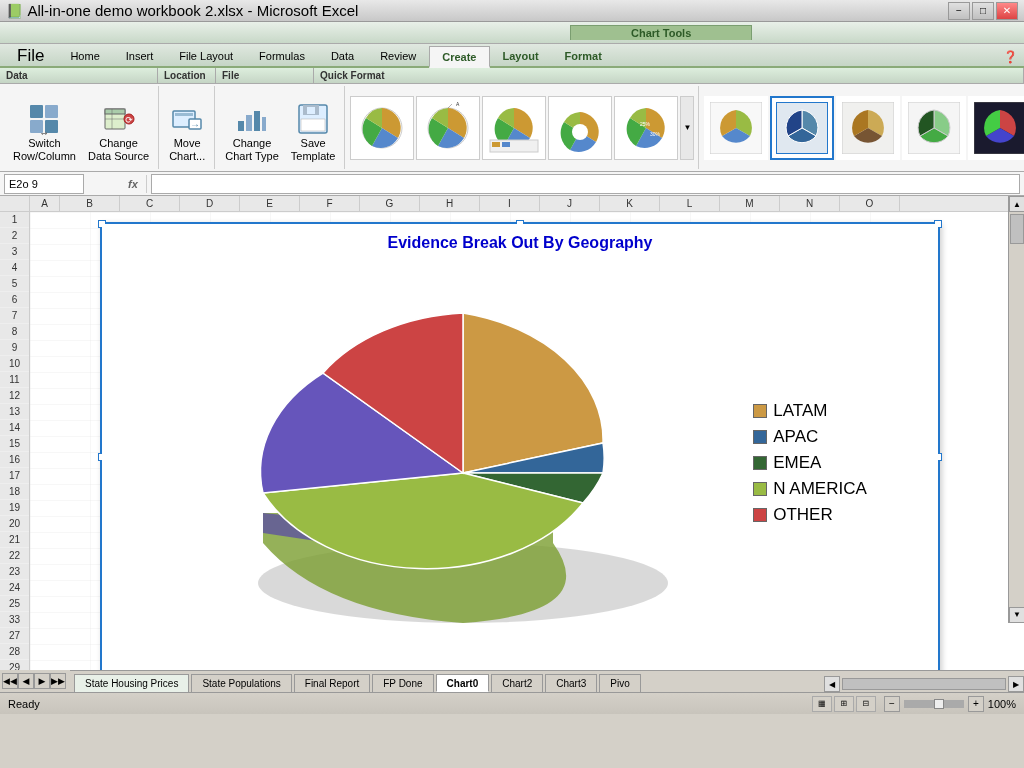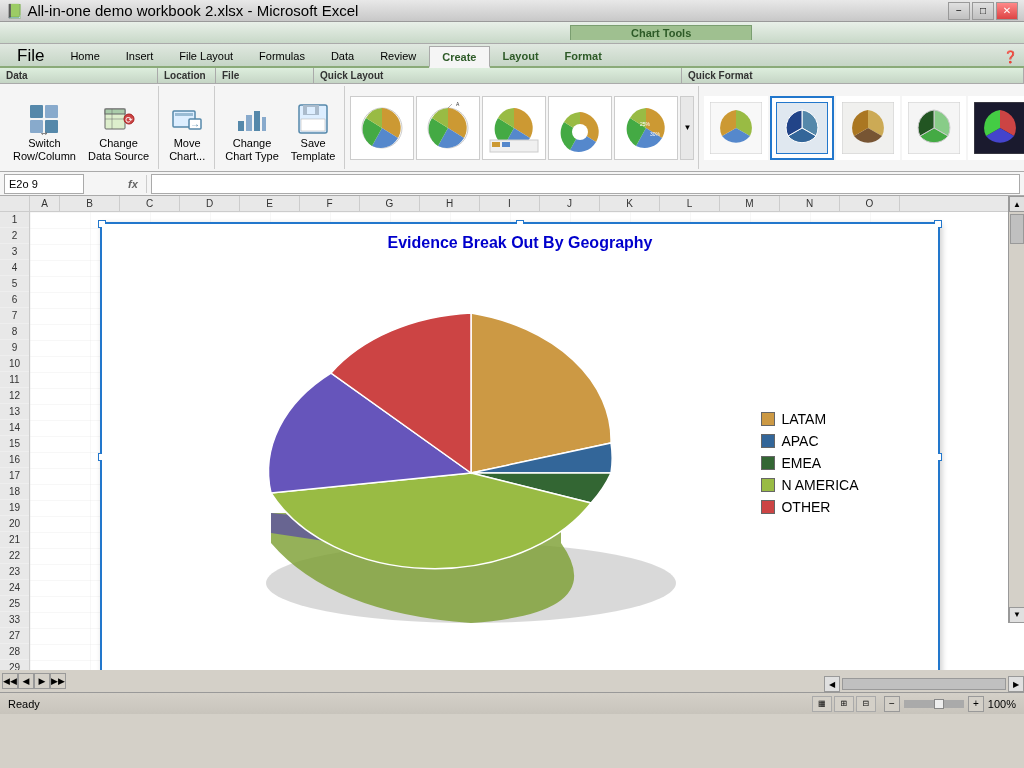--- a/index.html
+++ b/index.html
@@ -262,21 +262,21 @@
     #chart-legend {
       display: flex;
       flex-direction: column;
       gap: 6px;
       margin-left: 20px;
     }
     .legend-item {
       display: flex;
       align-items: center;
       gap: 6px;
-      font-size: 14px;
+      font-size: 17px;
     }
     .legend-color {
       width: 14px; height: 14px;
       border: 1px solid #666;
     }
 
     
     .chart-handle {
       position: absolute;
       width: 8px; height: 8px;
@@ -395,21 +395,20 @@
   <div class="ribbon-tab chart-tab active">Create</div>
   <div class="ribbon-tab chart-tab">Layout</div>
   <div class="ribbon-tab chart-tab">Format</div>
   <div style="margin-left:auto; padding: 2px 6px; font-size:12px; color:#1a6; cursor:pointer;">❓</div>
 </div>
 
 <div id="ribbon-section-headers">
   <div class="sec-head" style="width:158px;">Data</div>
   <div class="sec-head" style="width:58px;">Location</div>
   <div class="sec-head" style="width:98px;">File</div>
-  <div class="sec-head" style="width:368px;">Quick Layout</div>
   <div class="sec-head" style="flex:1;">Quick Format</div>
 </div>
 
 <div id="ribbon-content">
 
   <div class="ribbon-group" style="width:158px;">
     <div class="ribbon-group-content">
       <div class="ribbon-btn">
         <div class="btn-icon">
           <svg width="32" height="32" viewBox="0 0 32 32">
@@ -743,20 +742,30 @@
 
 <div style="position:relative; height:44px; background:#d4d0c8;">
 
   <div style="position:absolute; bottom:22px; left:0; display:flex; align-items:center; height:22px; padding-left:2px;">
     <button style="width:16px; height:16px; font-size:9px; border:1px solid #999; background:#d4d0c8; cursor:pointer;">◀◀</button>
     <button style="width:16px; height:16px; font-size:9px; border:1px solid #999; background:#d4d0c8; cursor:pointer;">◀</button>
     <button style="width:16px; height:16px; font-size:9px; border:1px solid #999; background:#d4d0c8; cursor:pointer;">▶</button>
     <button style="width:16px; height:16px; font-size:9px; border:1px solid #999; background:#d4d0c8; cursor:pointer;">▶▶</button>
   </div>
 
+  <div id="sheet-tabs-bar" style="position:absolute; bottom:22px; left:70px; display:flex; align-items:flex-end; height:22px;">
+    <div class="sheet-tab" style="background:#e8f0e8;">State Housing Prices</div>
+    <div class="sheet-tab">State Populations</div>
+    <div class="sheet-tab">Final Report</div>
+    <div class="sheet-tab">FP Done</div>
+    <div class="sheet-tab active">Chart0</div>
+    <div class="sheet-tab">Chart2</div>
+    <div class="sheet-tab">Chart3</div>
+    <div class="sheet-tab">Pivo</div>
+  </div>
 
   <div style="position:absolute; bottom:22px; right:0; width:200px; height:16px; background:#d4d0c8; display:flex; align-items:center;">
     <div style="width:16px; height:16px; background:#e0e0e0; border:1px solid #999; display:flex; align-items:center; justify-content:center; font-size:8px; cursor:pointer;">◀</div>
     <div style="flex:1; height:12px; background:#c0c0c0; border:1px solid #999; margin:0 2px; cursor:pointer;"></div>
     <div style="width:16px; height:16px; background:#e0e0e0; border:1px solid #999; display:flex; align-items:center; justify-content:center; font-size:8px; cursor:pointer;">▶</div>
   </div>
 
   <div id="status-bar" style="position:absolute; bottom:0; left:0; right:0; height:22px; background:linear-gradient(to bottom, #d4d0c8, #c8c4bc); border-top:1px solid #999; display:flex; align-items:center; justify-content:space-between; padding:0 8px;">
     <span class="status-left">Ready</span>
     <div class="status-right">

